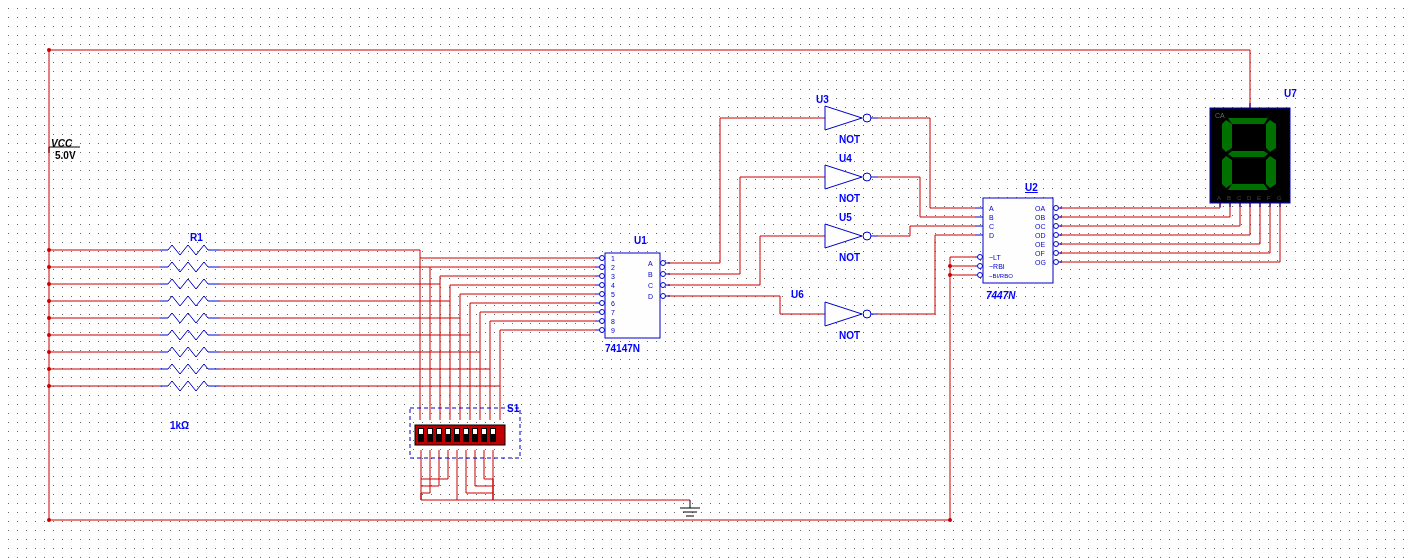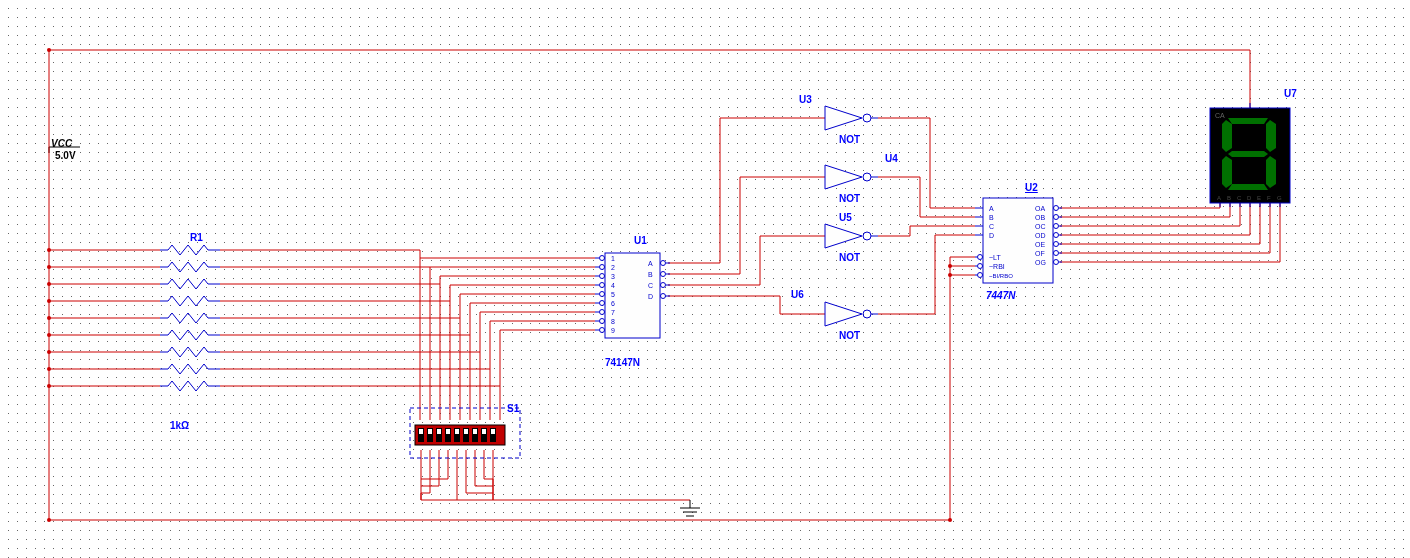--- a/index.html
+++ b/index.html
@@ -40,24 +40,24 @@
 <body>
 
 <div class="grid"></div>
 
 <div class="label black" style="left:51px; top:138px;font-style:italic;">VCC</div>
 <div class="label black" style="left:55px; top:150px;">5.0V</div>
 <div class="label" style="left:170px; top:232px;padding-left:20px;">R1</div>
 <div class="label" style="left:170px; top:420px;">1kΩ</div>
 <div class="label" style="left:507px; top:403px;">S1</div>
 <div class="label" style="left:624px; top:235px;padding-left:10px;">U1</div>
-<div class="label" style="left:605px; top:343px;margin-top:14px;">74147N</div>
-<div class="label" style="left:799px; top:94px;">U3</div>
+<div class="label" style="left:605px; top:343px;">74147N</div>
+<div class="label" style="left:816px; top:94px;">U3</div>
 <div class="label" style="left:839px; top:134px;">NOT</div>
-<div class="label" style="left:839px; top:153px;margin-left:46px;">U4</div>
+<div class="label" style="left:839px; top:153px;">U4</div>
 <div class="label" style="left:839px; top:193px;">NOT</div>
 <div class="label" style="left:839px; top:212px;">U5</div>
 <div class="label" style="left:839px; top:252px;">NOT</div>
 <div class="label" style="left:791px; top:289px;">U6</div>
 <div class="label" style="left:839px; top:330px;">NOT</div>
 <div class="label" style="left:1025px; top:182px;text-decoration:underline;">U2</div>
 <div class="label" style="left:986px; top:290px;font-style:italic;">7447N</div>
 <div class="label" style="left:1284px; top:88px;">U7</div>
 
 <svg width="1410" height="558" viewBox="0 0 1410 558">

